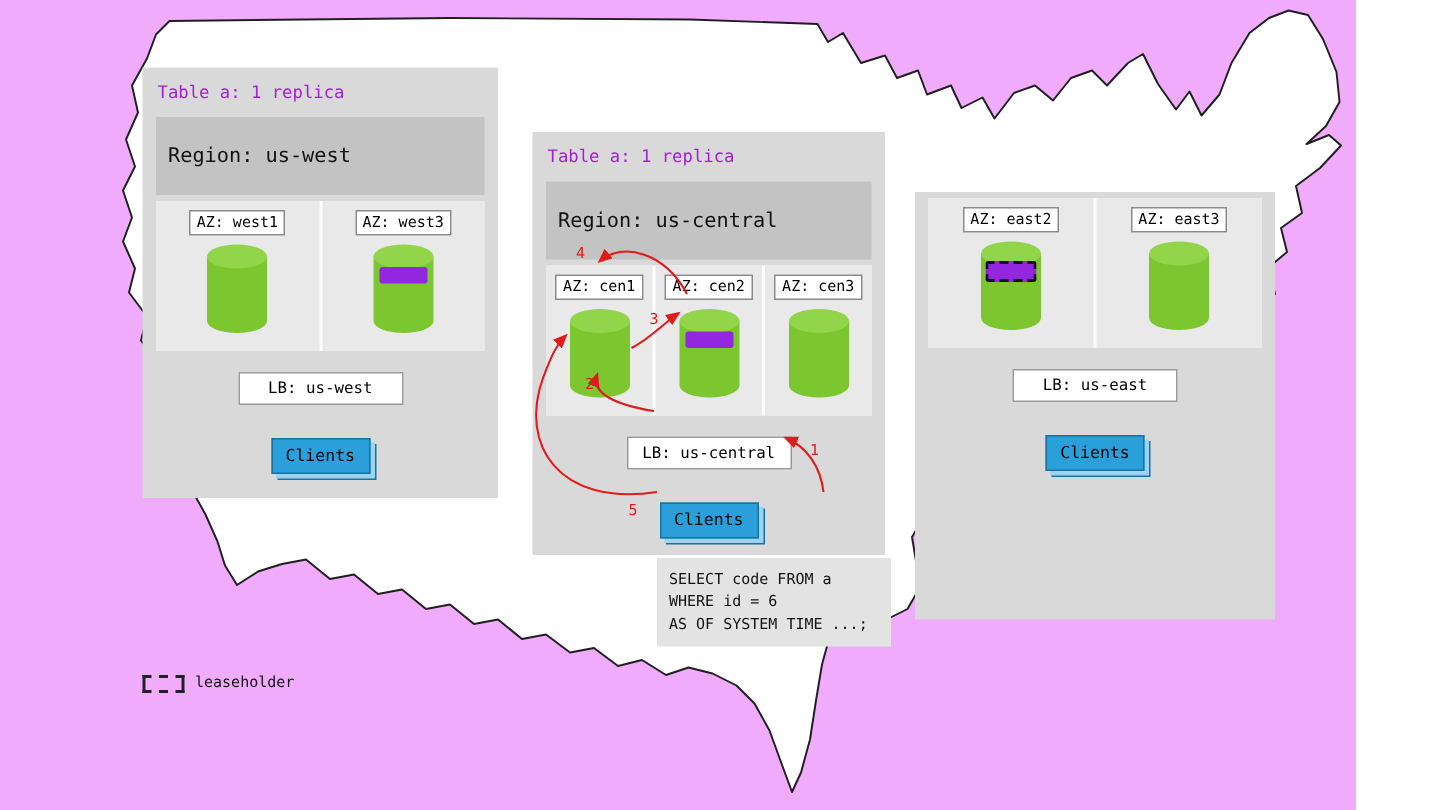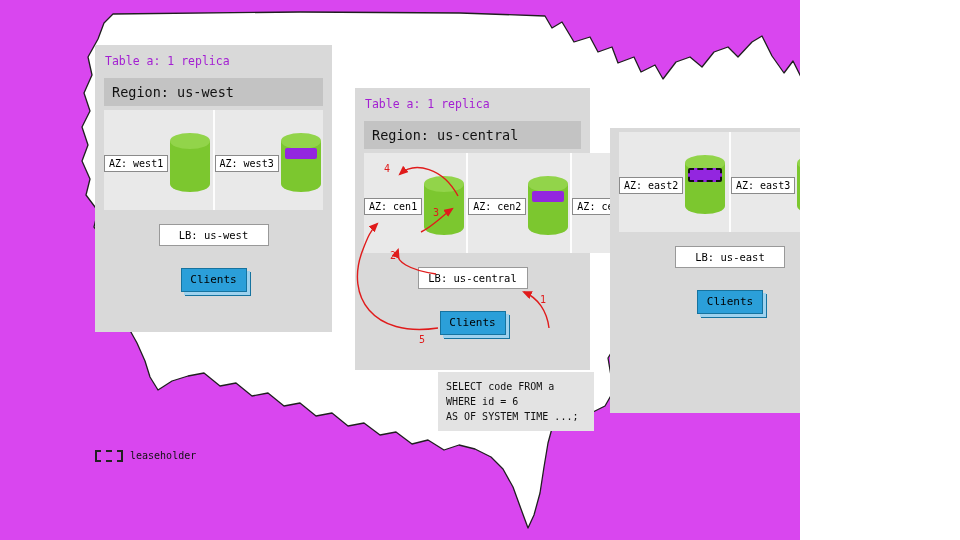--- a/index.html
+++ b/index.html
@@ -1,25 +1,25 @@
 <!DOCTYPE html>
 <html><head>
 <meta charset="utf-8">
 <style>
   * { box-sizing: border-box; margin: 0; padding: 0; }
   body { background: #fff; font-family: "DejaVu Sans Mono", monospace; }
-  .screen { position: relative; width: 800px; height: 540px; background: #d946ef; overflow: hidden; }
+  .screen { position: relative; width: 904px; height: 540px; background: #f0abfc; overflow: hidden; }
 
   .map-svg { position: absolute; left: 0; top: 0; z-index: 0; }
 
   .panel { position: absolute; background: #d9d9d9; z-index: 10; }
   .table-label { padding: 9px 10px 5px 10px; font-size: 11.5px; color: #a31fd2; }
-  .region-bar { margin: 5px 9px 0 9px; background: #c3c3c3; padding: 6px 8px; font-size: 13.5px; color: #111; }
+  .region-bar { margin: 5px 9px 0 9px; background: #c3c3c3; padding: 18px 8px; font-size: 13.5px; color: #111; }
   .az-row { margin: 4px 9px 0 9px; height: 100px; display: flex; gap: 2px; background: #fdfdfd; }
-  .az-col { flex: 1; background: #e9e9e9; display: flex; flex-direction: row; align-items: center; }
+  .az-col { flex: 1; background: #e9e9e9; display: flex; flex-direction: column; align-items: center; }
   .az-chip { margin-top: 6px; background: #fff; border: 1px solid #8a8a8a; font-size: 10px; padding: 2px 4px; white-space: nowrap; }
   .cyl-wrap { position: relative; margin-top: 5px; width: 44px; height: 62px; }
   .replica { position: absolute; left: 50%; transform: translateX(-50%); top: 16px; width: 32px; height: 11px; background: #9326df; border-radius: 2px; }
   .replica.leaseholder { border: 2px dashed #111; width: 34px; height: 14px; top: 14px; }
   .lb-box { width: 110px; margin: 14px auto 0 auto; background: #fff; border: 1px solid #999; text-align: center; font-size: 10.5px; padding: 4px 0; }
   .clients-btn { position: relative; width: 66px; margin: 22px auto 0 auto; background: #2b9fd9; border: 1px solid #16739f; font-size: 11px; line-height: 22px; text-align: center; color: #000; box-shadow: 3px 3px 0 #9ed2ee, 4px 4px 0 #16739f; }
 
   .sql-box { position: absolute; left: 438px; top: 372px; width: 156px; background: #e3e3e3; padding: 7px 8px; font-size: 10px; line-height: 1.5; color: #111; z-index: 10; }
   .sql-box div { white-space: nowrap; }
 

